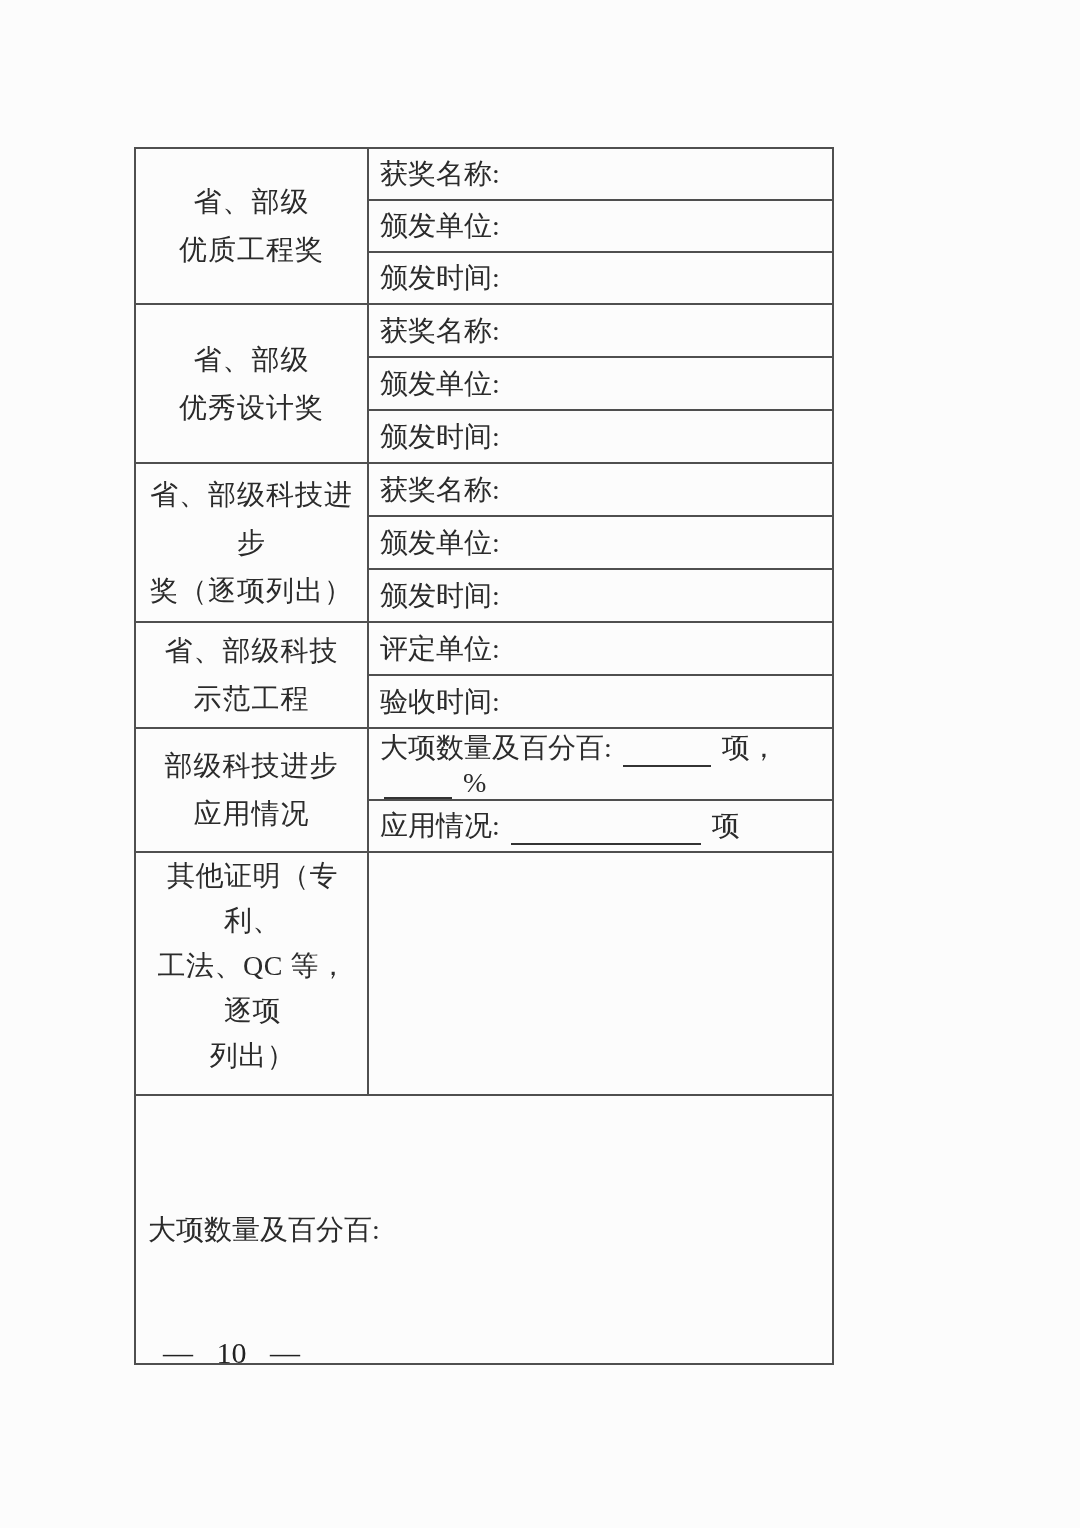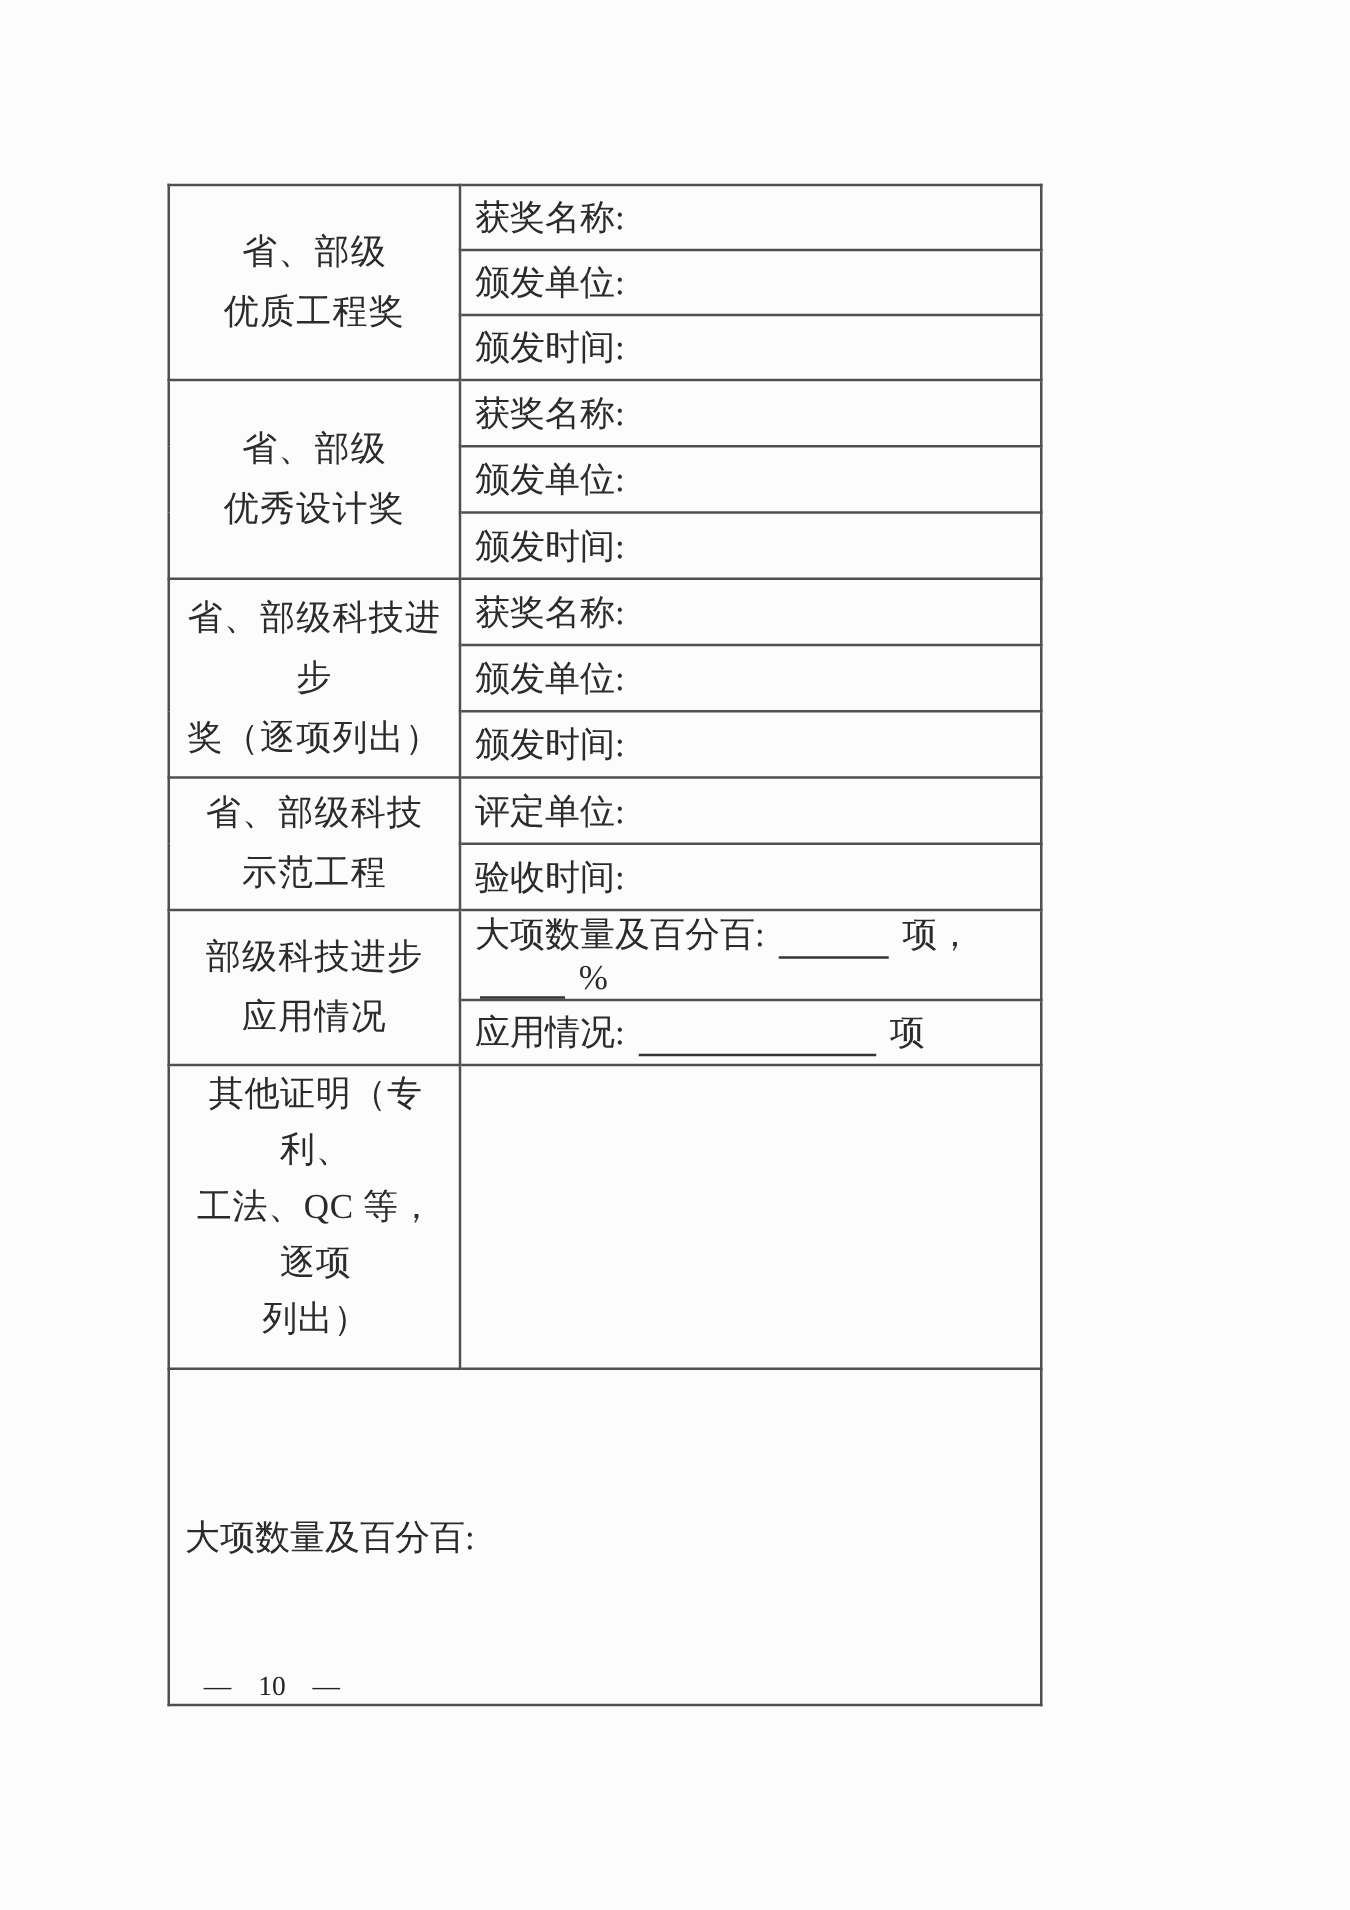--- a/index.html
+++ b/index.html
@@ -60,21 +60,21 @@
     vertical-align: bottom;
     margin: 0 4px;
   }
   .blank-w88 { width: 88px; }
   .blank-w68 { width: 68px; }
   .blank-w190 { width: 190px; }
   .page-number {
     position: absolute;
     left: 163px;
     top: 1336px;
-    font-size: 22px;
+    font-size: 30px;
     word-spacing: 16px;
     color: #222;
   }
 </style>
 </head>
 <body>
 
 <div class="page">
 
   <table class="form-table">

